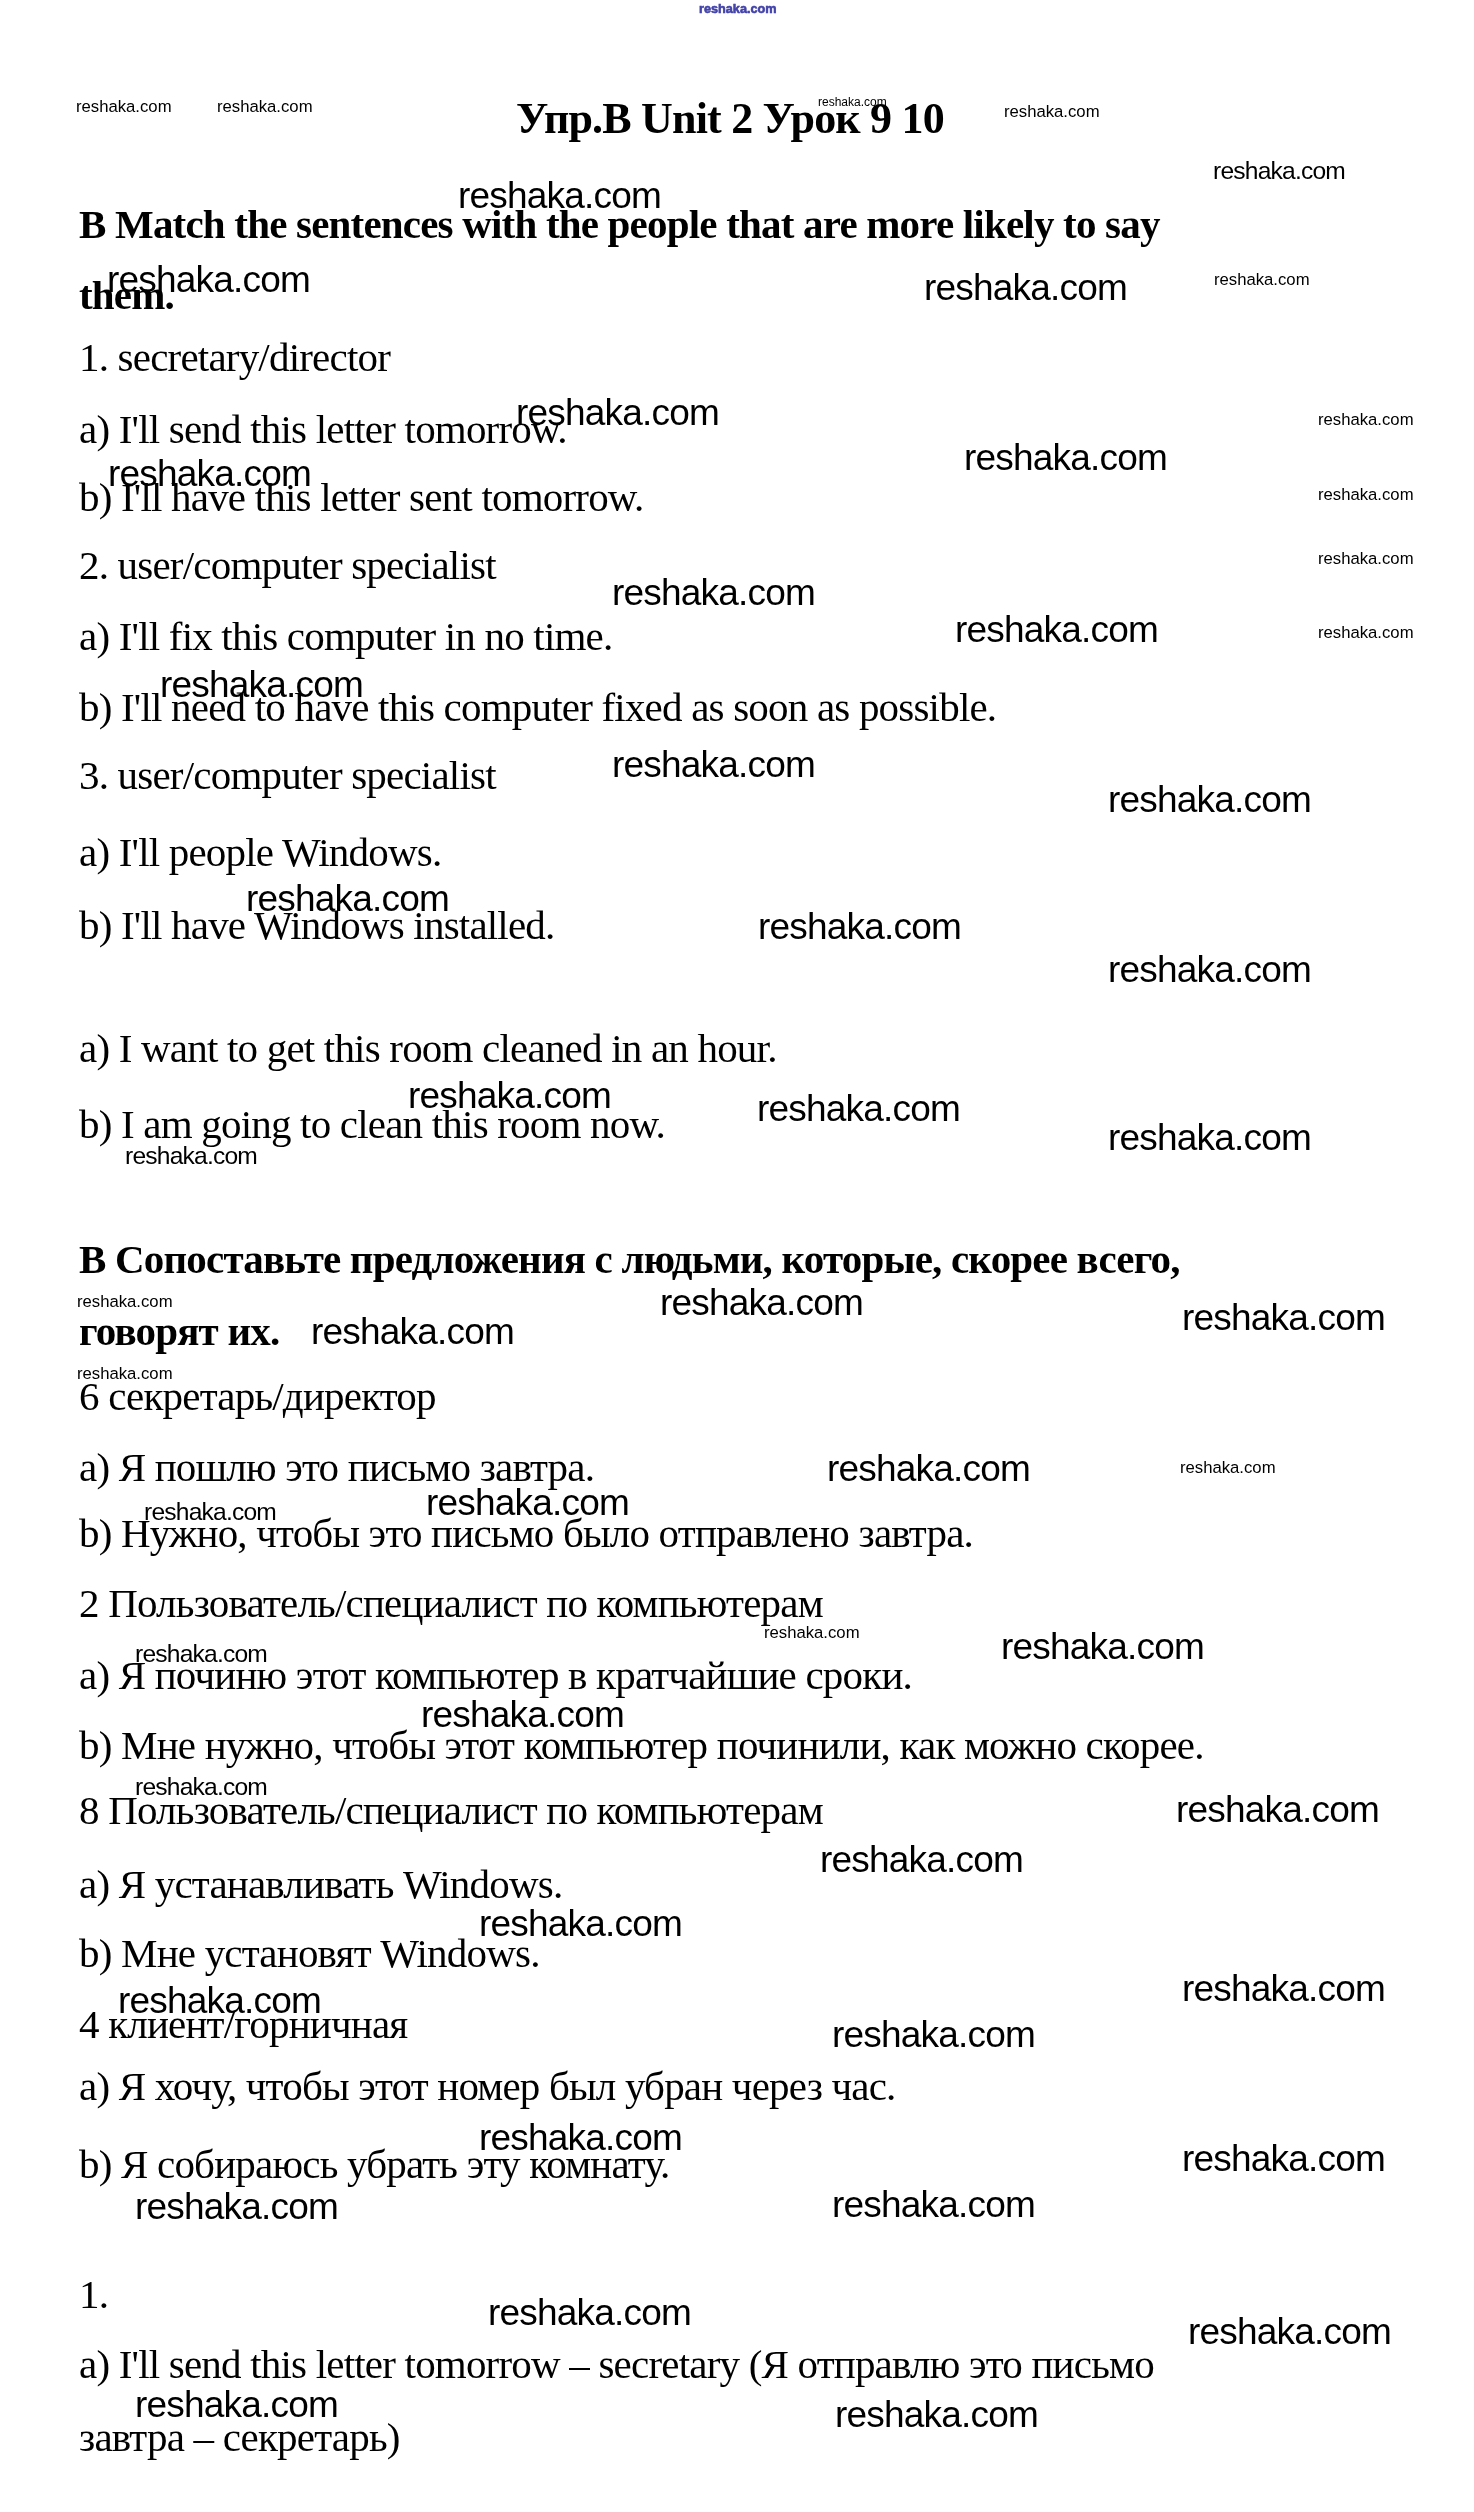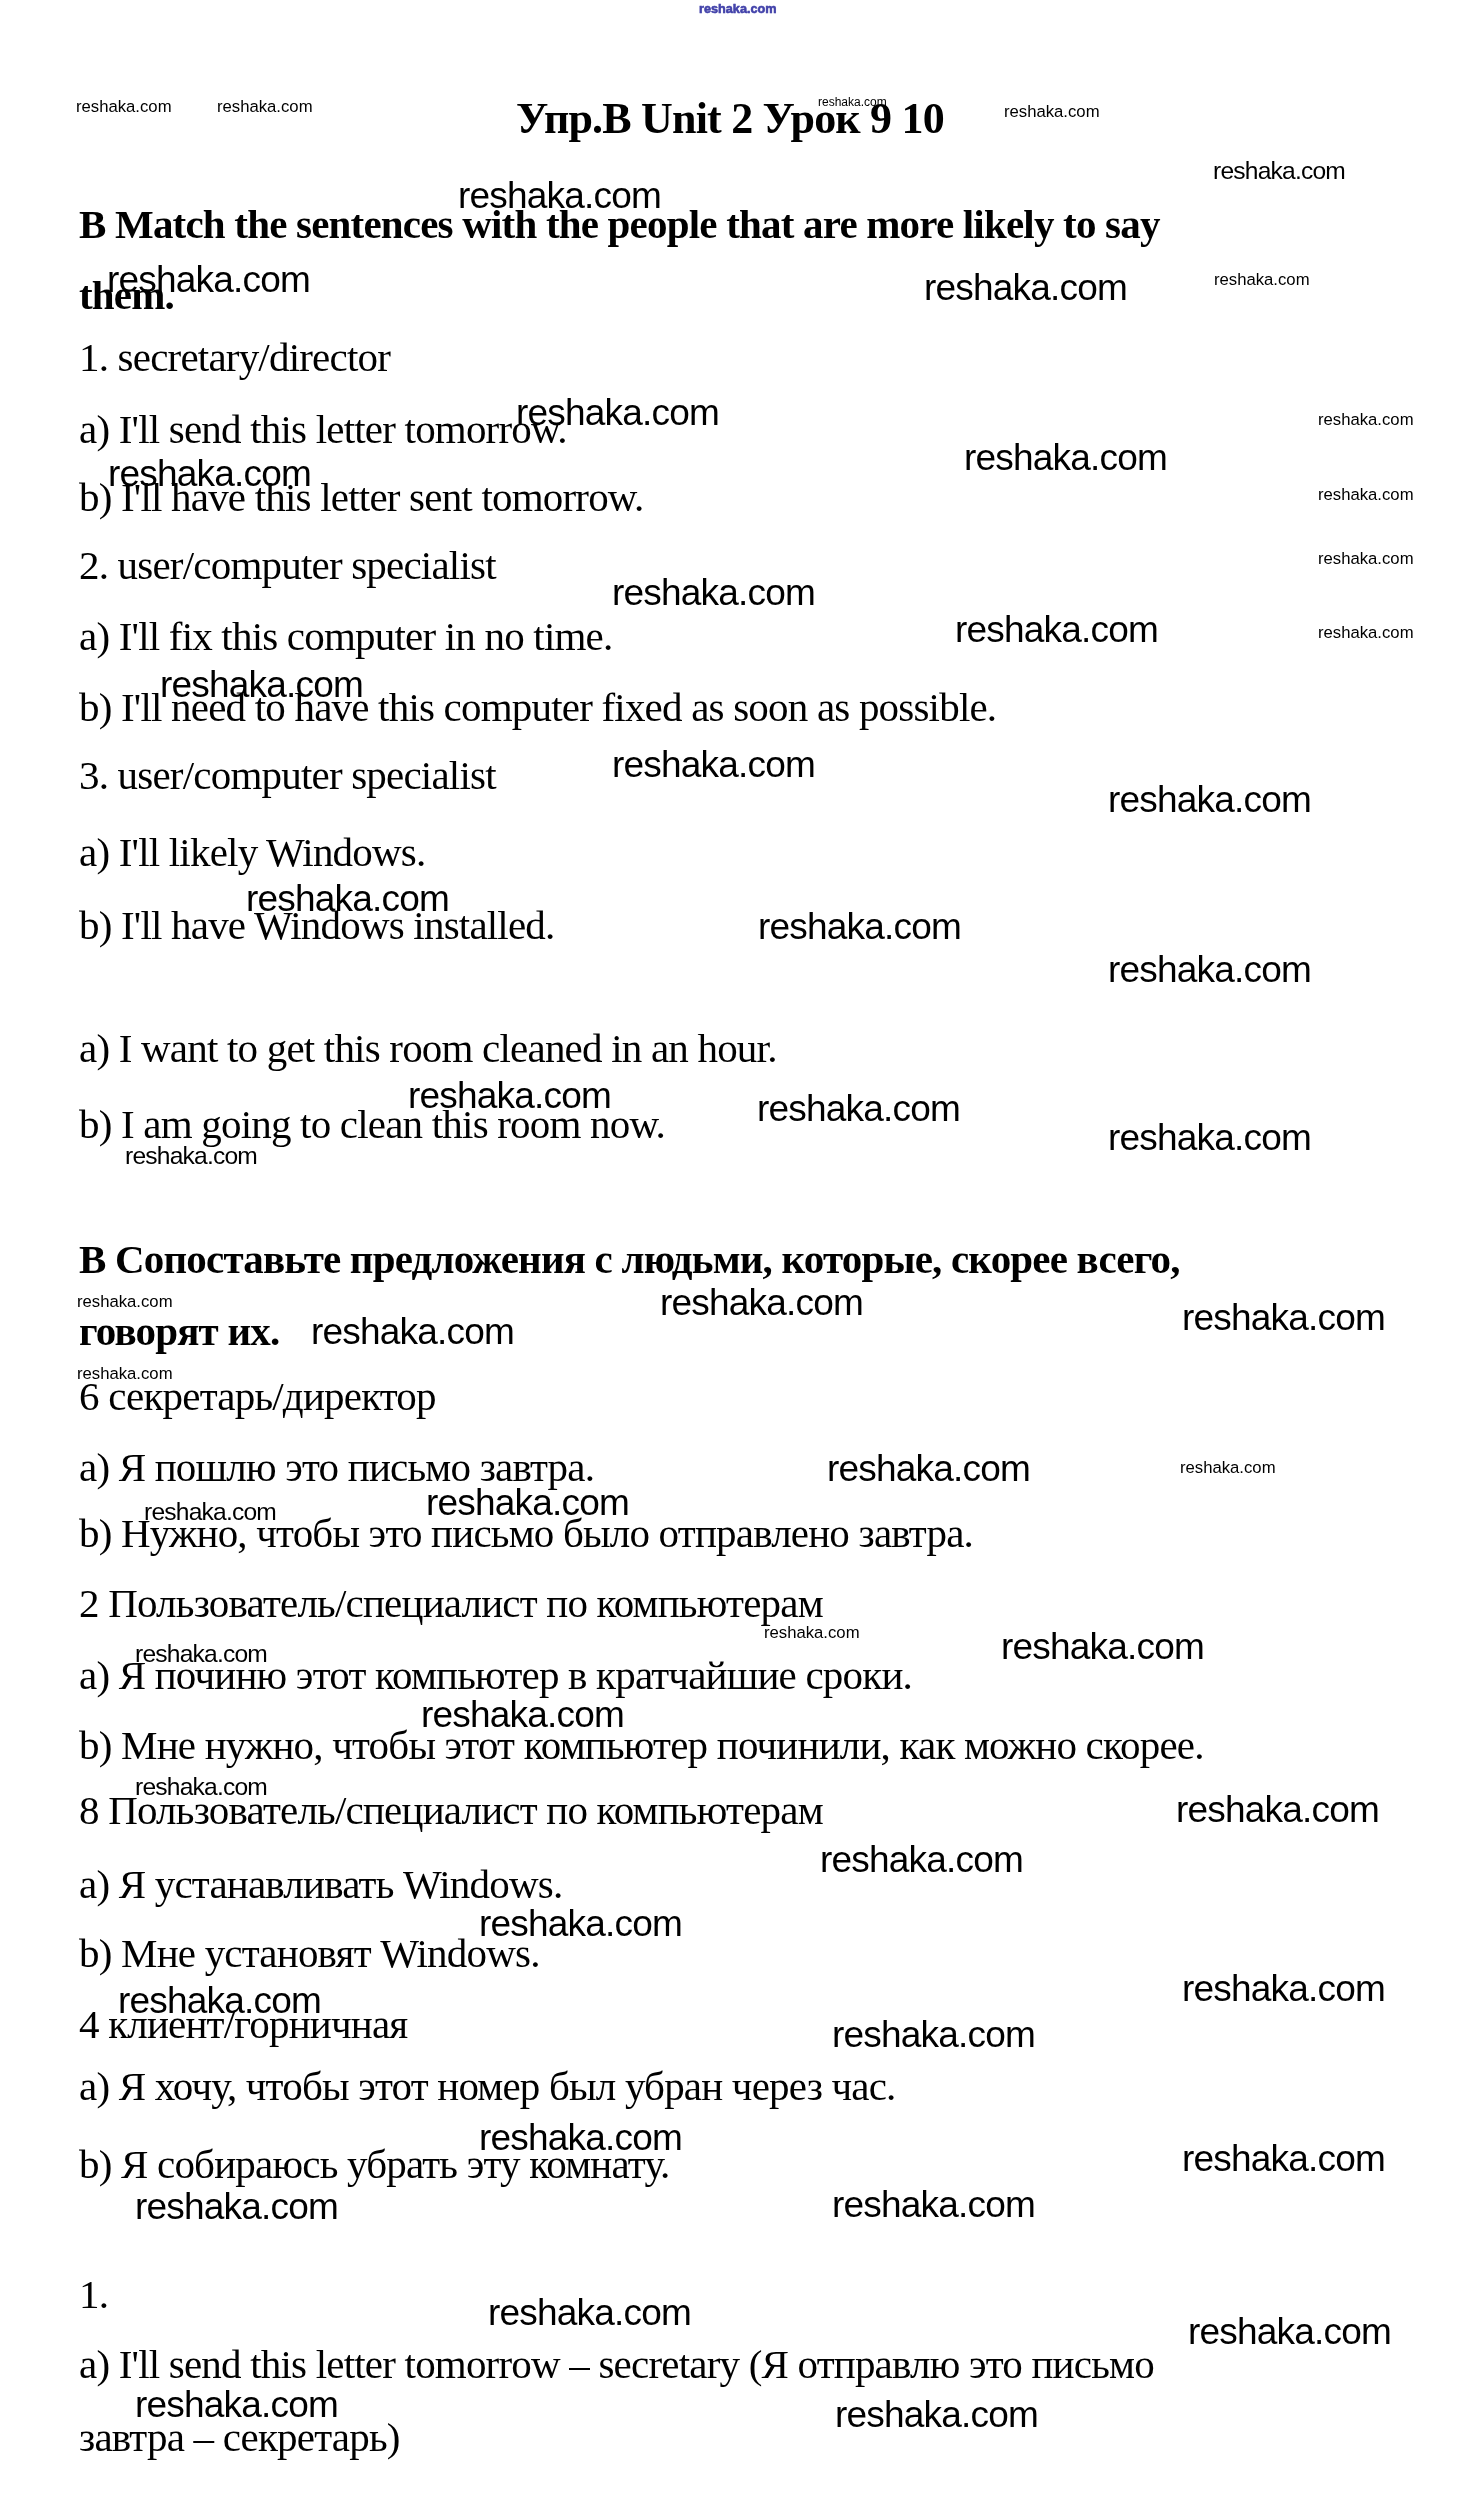--- a/index.html
+++ b/index.html
@@ -115,21 +115,21 @@
 
   <div class="ln en" style="left:79px;top:335px">1. secretary/director</div>
   <div class="ln en" style="left:79px;top:407px">a) I'll send this letter tomorrow.</div>
   <div class="ln en" style="left:79px;top:475px">b) I'll have this letter sent tomorrow.</div>
 
   <div class="ln en" style="left:79px;top:543px">2. user/computer specialist</div>
   <div class="ln en" style="left:79px;top:614px">a) I'll fix this computer in no time.</div>
   <div class="ln en" style="left:79px;top:685px">b) I'll need to have this computer fixed as soon as possible.</div>
 
   <div class="ln en" style="left:79px;top:753px">3. user/computer specialist</div>
-  <div class="ln en" style="left:79px;top:830px">a) I'll likely Windows.</div>
+  <div class="ln en" style="left:79px;top:830px">a) I'll people Windows.</div>
   <div class="ln en" style="left:79px;top:903px">b) I'll have Windows installed.</div>
 
   <div class="ln en" style="left:79px;top:1026px">a) I want to get this room cleaned in an hour.</div>
   <div class="ln en" style="left:79px;top:1102px">b) I am going to clean this room now.</div>
 
   <div class="ln ruh" style="left:79px;top:1237px">В Сопоставьте предложения с людьми, которые, скорее всего,</div>
   <div class="ln ruh" style="left:79px;top:1309px">говорят их.</div>
 
   <div class="ln ru" style="left:79px;top:1374px">6 секретарь/директор</div>
   <div class="ln ru" style="left:79px;top:1445px">a) Я пошлю это письмо завтра.</div>

